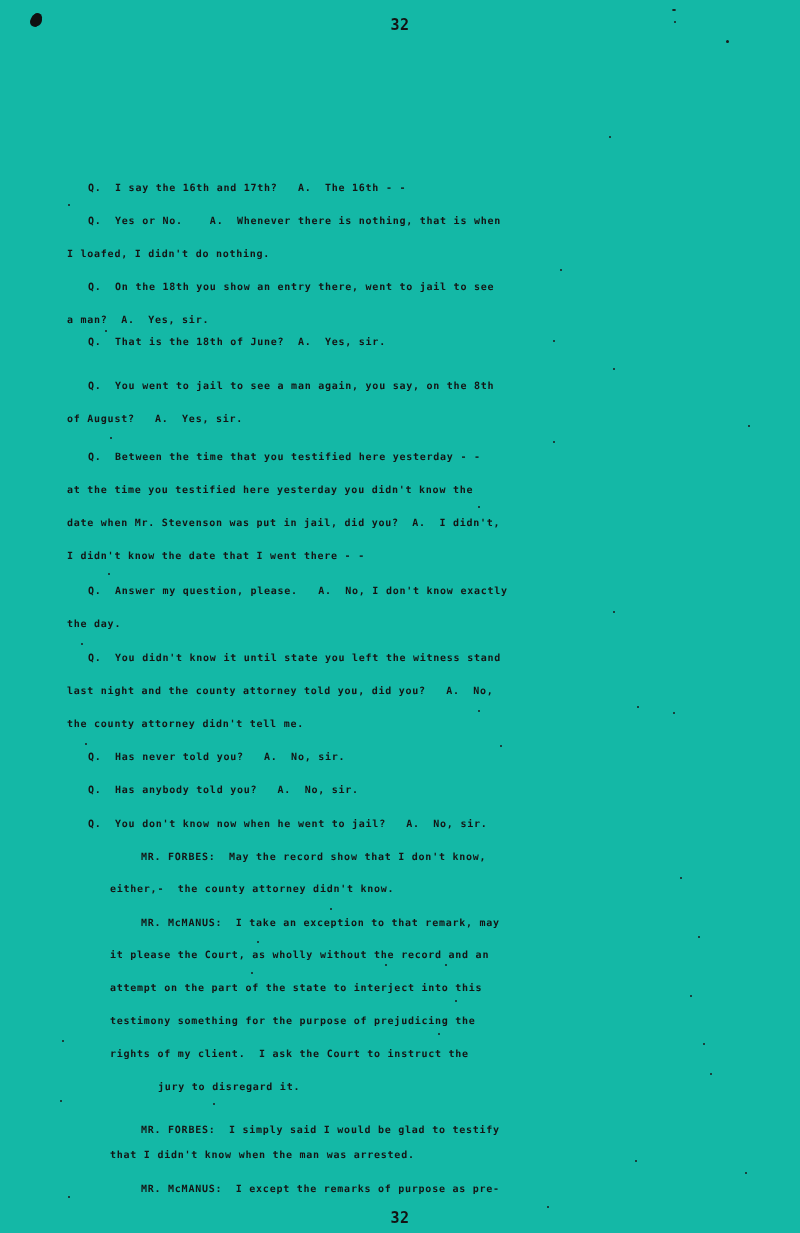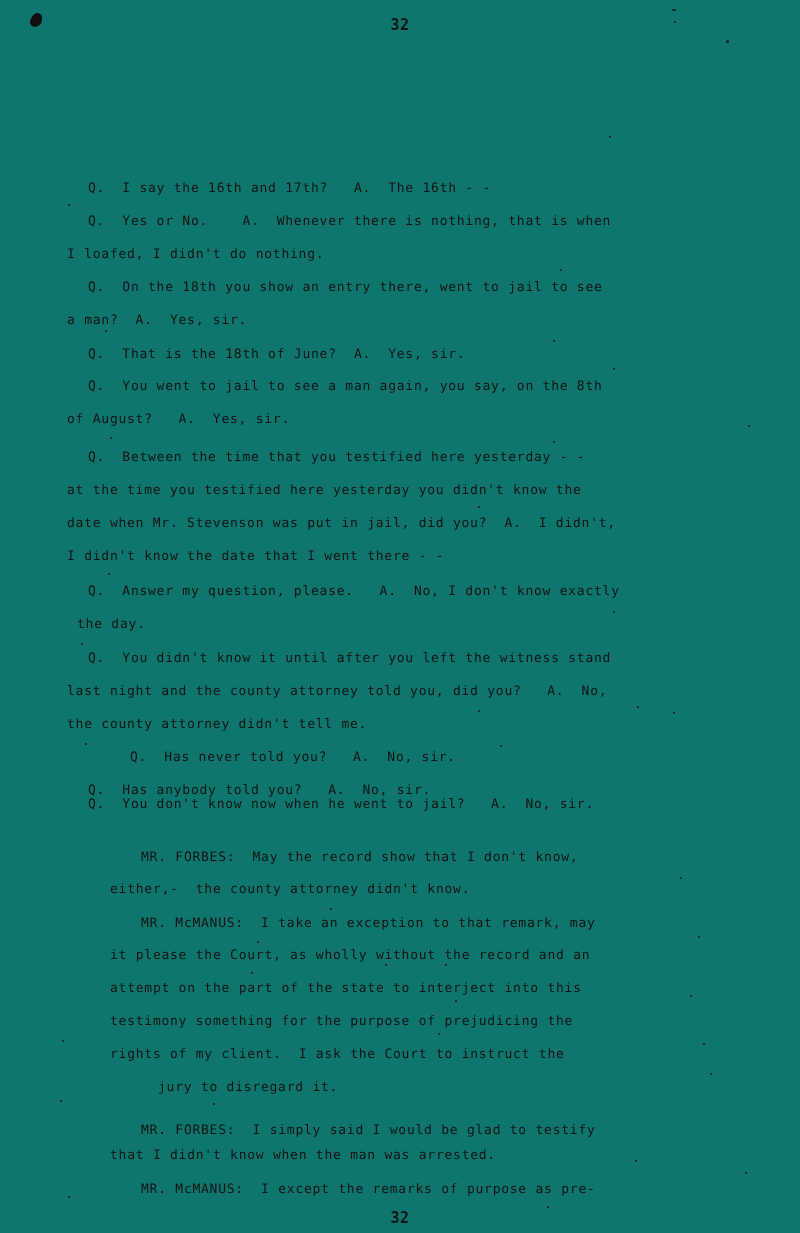--- a/index.html
+++ b/index.html
@@ -8,21 +8,21 @@
     padding: 0;
     background: #ffffff;
   }
   body {
     font-family: "DejaVu Sans Mono", monospace;
   }
   #page {
     position: relative;
     width: 800px;
     height: 1233px;
-    background: #0f766e;
+    background: #14b8a6;
     overflow: hidden;
   }
 
   
   .page-number {
     position: absolute;
     font-family: "DejaVu Sans Mono", monospace;
     font-size: 15px;
     font-weight: bold;
     letter-spacing: 0.5px;
@@ -45,22 +45,22 @@
   
   #transcript-body {
     position: absolute;
     left: 0;
     top: 0;
     width: 800px;
   }
   .typed-line {
     position: absolute;
     font-family: "DejaVu Sans Mono", monospace;
-    font-size: 13px;
-    font-weight: normal;
+    font-size: 10px;
+    font-weight: bold;
     line-height: 16px;
     letter-spacing: 0.75px;
     color: #141414;
     white-space: pre;
     -webkit-font-smoothing: none;
     text-rendering: geometricPrecision;
   }
 
   
   .indent-qa      { left: 88px; }   
@@ -94,35 +94,35 @@
   <div id="ink-blot"></div>
 
   <div class="page-number" id="page-number-top">32</div>
 
   <div id="transcript-body">
       <div class="typed-line indent-qa" style="top: 181px;">Q.  I say the 16th and 17th?   A.  The 16th - -</div>
       <div class="typed-line indent-qa" style="top: 214px;">Q.  Yes or No.    A.  Whenever there is nothing, that is when</div>
       <div class="typed-line indent-qa-cont" style="top: 247px;">I loafed, I didn't do nothing.</div>
       <div class="typed-line indent-qa" style="top: 280px;">Q.  On the 18th you show an entry there, went to jail to see</div>
       <div class="typed-line indent-qa-cont" style="top: 313px;">a man?  A.  Yes, sir.</div>
-      <div class="typed-line indent-qa" style="top: 347px;">Q.  That is the 18th of June?  A.  Yes, sir.</div>
+      <div class="typed-line indent-qa" style="top: 335px;">Q.  That is the 18th of June?  A.  Yes, sir.</div>
       <div class="typed-line indent-qa" style="top: 379px;">Q.  You went to jail to see a man again, you say, on the 8th</div>
       <div class="typed-line indent-qa-cont" style="top: 412px; text-align: right;">of August?   A.  Yes, sir.</div>
       <div class="typed-line indent-qa" style="top: 450px;">Q.  Between the time that you testified here yesterday - -</div>
       <div class="typed-line indent-qa-cont" style="top: 483px;">at the time you testified here yesterday you didn't know the</div>
       <div class="typed-line indent-qa-cont" style="top: 516px;">date when Mr. Stevenson was put in jail, did you?  A.  I didn't,</div>
       <div class="typed-line indent-qa-cont" style="top: 549px;">I didn't know the date that I went there - -</div>
       <div class="typed-line indent-qa" style="top: 584px;">Q.  Answer my question, please.   A.  No, I don't know exactly</div>
-      <div class="typed-line indent-qa-cont" style="top: 617px; margin-left: 10px;">the day.</div>
-      <div class="typed-line indent-qa" style="top: 651px;">Q.  You didn't know it until after you left the witness stand</div>
+      <div class="typed-line indent-qa-cont" style="top: 617px;">the day.</div>
+      <div class="typed-line indent-qa" style="top: 651px;">Q.  You didn't know it until state you left the witness stand</div>
       <div class="typed-line indent-qa-cont" style="top: 684px;">last night and the county attorney told you, did you?   A.  No,</div>
       <div class="typed-line indent-qa-cont" style="top: 717px;">the county attorney didn't tell me.</div>
-      <div class="typed-line indent-qa" style="top: 750px; margin-left: 42px;">Q.  Has never told you?   A.  No, sir.</div>
+      <div class="typed-line indent-qa" style="top: 750px;">Q.  Has never told you?   A.  No, sir.</div>
       <div class="typed-line indent-qa" style="top: 783px;">Q.  Has anybody told you?   A.  No, sir.</div>
-      <div class="typed-line indent-qa" style="top: 797px;">Q.  You don't know now when he went to jail?   A.  No, sir.</div>
+      <div class="typed-line indent-qa" style="top: 817px;">Q.  You don't know now when he went to jail?   A.  No, sir.</div>
       <div class="typed-line indent-mr" style="top: 850px;">MR. FORBES:  May the record show that I don't know,</div>
       <div class="typed-line indent-mr-cont" style="top: 882px;">either,-  the county attorney didn't know.</div>
       <div class="typed-line indent-mr" style="top: 916px;">MR. McMANUS:  I take an exception to that remark, may</div>
       <div class="typed-line indent-mr-cont" style="top: 948px;">it please the Court, as wholly without the record and an</div>
       <div class="typed-line indent-mr-cont" style="top: 981px;">attempt on the part of the state to interject into this</div>
       <div class="typed-line indent-mr-cont" style="top: 1014px;">testimony something for the purpose of prejudicing the</div>
       <div class="typed-line indent-mr-cont" style="top: 1047px;">rights of my client.  I ask the Court to instruct the</div>
       <div class="typed-line indent-mr-cont" style="top: 1080px; margin-left: 48px;">jury to disregard it.</div>
       <div class="typed-line indent-mr" style="top: 1123px;">MR. FORBES:  I simply said I would be glad to testify</div>
       <div class="typed-line indent-mr-cont" style="top: 1148px;">that I didn't know when the man was arrested.</div>

